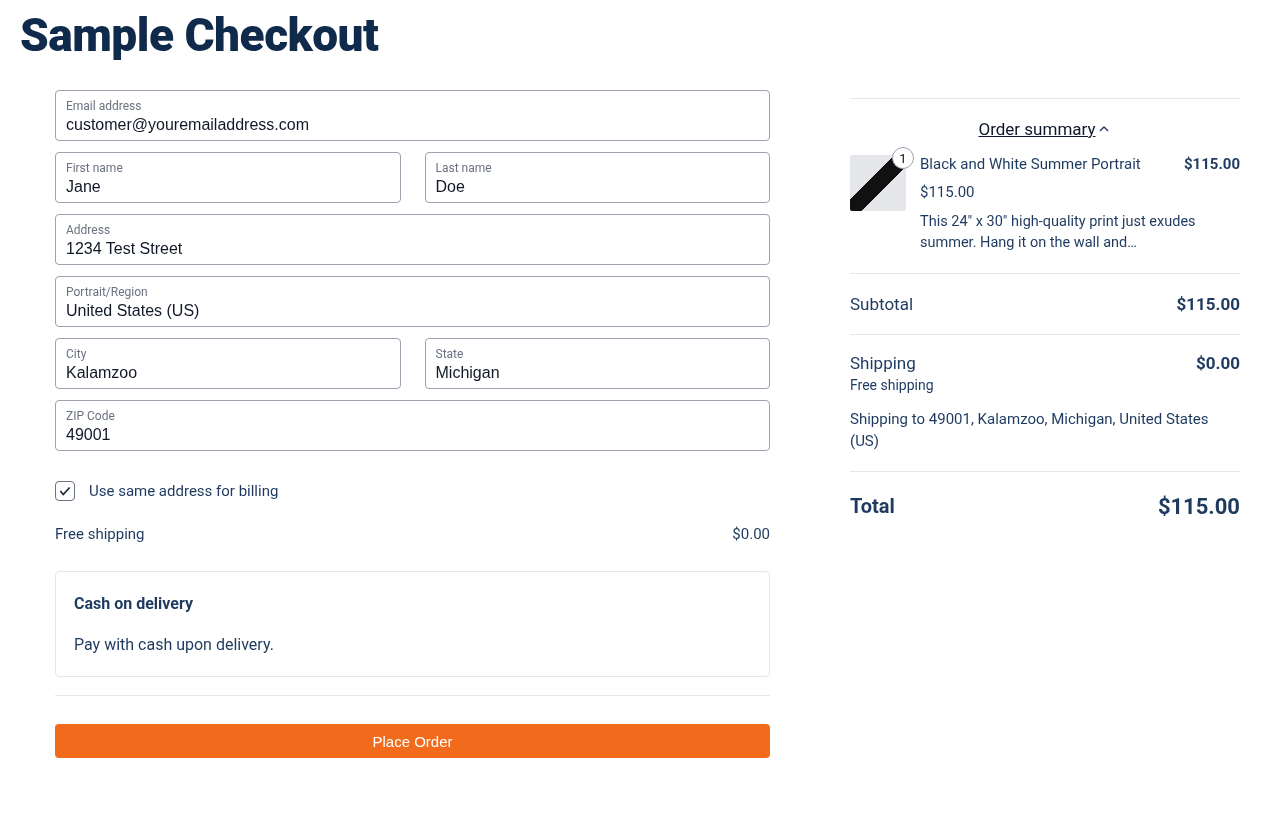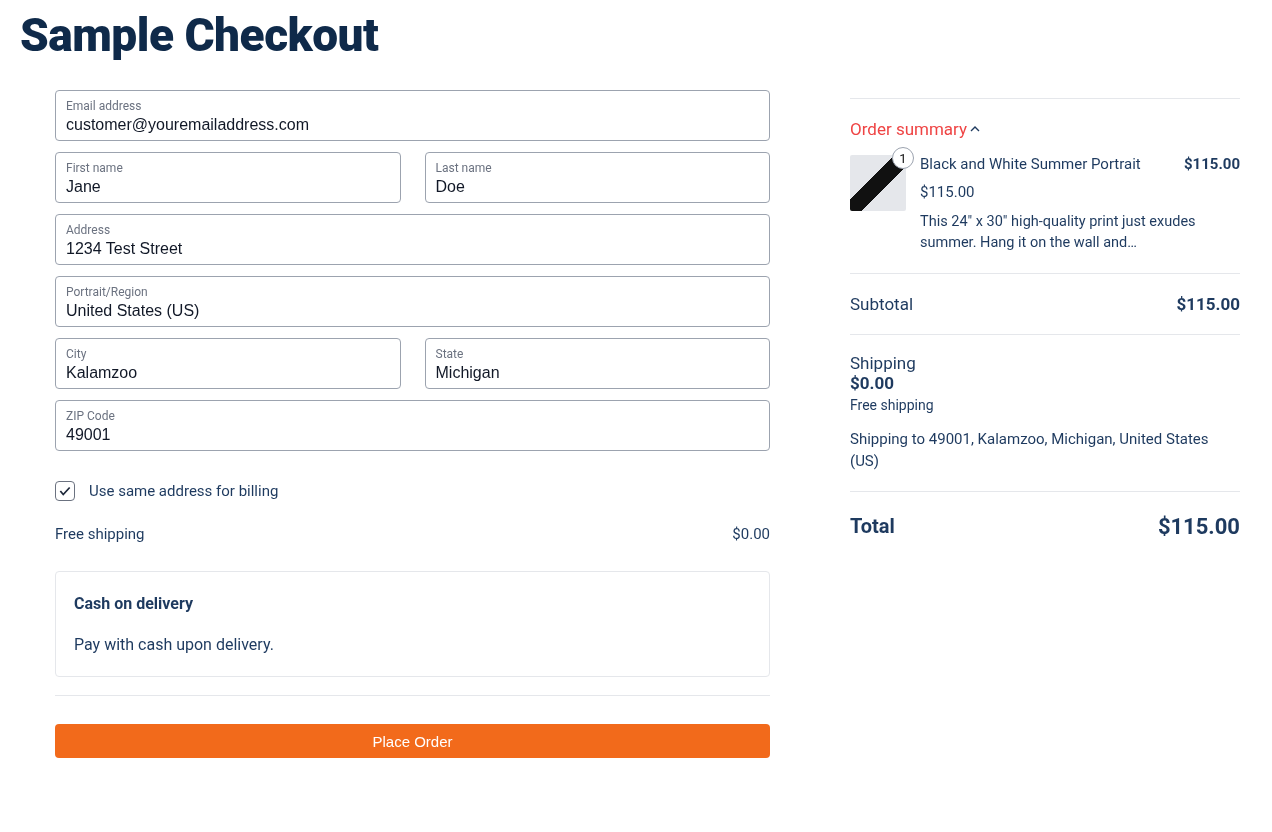--- a/index.html
+++ b/index.html
@@ -109,26 +109,27 @@
     border: none;
     border-radius: 4px;
     height: 34px;
     font-size: 15px;
     cursor: pointer;
   }
   
   .summary-divider { border: none; border-top: 1px solid #e5e7eb; margin: 0; }
   .summary-header {
     display: flex;
-    justify-content: flex-start;
+    justify-content: center;
     align-items: center;
     padding: 20px 0 8px 0;
-    color: #ef4444;
+    color: #0f172a;
     font-size: 17px;
     cursor: pointer;
+    text-decoration: underline;
   }
   .chev { width:16px; height:16px; stroke:#1e3a5f; stroke-width:2; fill:none; }
   .summary-item {
     display: flex;
     gap: 14px;
     padding: 8px 0 20px 0;
   }
   .thumb-wrap { position: relative; width: 56px; }
   .thumb {
     width: 56px; height: 56px;
@@ -153,21 +154,21 @@
   .item-uprice { font-size: 15px; margin-top: 10px; }
   .item-desc { font-size: 14.5px; margin-top: 10px; line-height: 1.45; }
   .summary-row {
     display: flex; justify-content: space-between;
     padding: 20px 0;
     color: #1e3a5f;
     font-size: 17px;
   }
   .summary-row .val { font-weight: 700; }
   .ship-block { padding: 18px 0; color:#1e3a5f; }
-  .ship-top { display:flex; justify-content:space-between; font-size:17px;flex-direction:column; }
+  .ship-top { display:flex; justify-content:space-between; font-size:17px; }
   .ship-top .val { font-weight:700; }
   .ship-sub { font-size:14px; margin-top:4px; }
   .ship-to { font-size:15px; margin-top:16px; line-height:1.45; }
   .total-row {
     display:flex; justify-content:space-between;
     padding: 22px 0; color:#1e3a5f;
   }
   .total-row .lbl { font-size:20px; font-weight:700; }
   .total-row .val { font-size:22px; font-weight:700; }
 </style>

